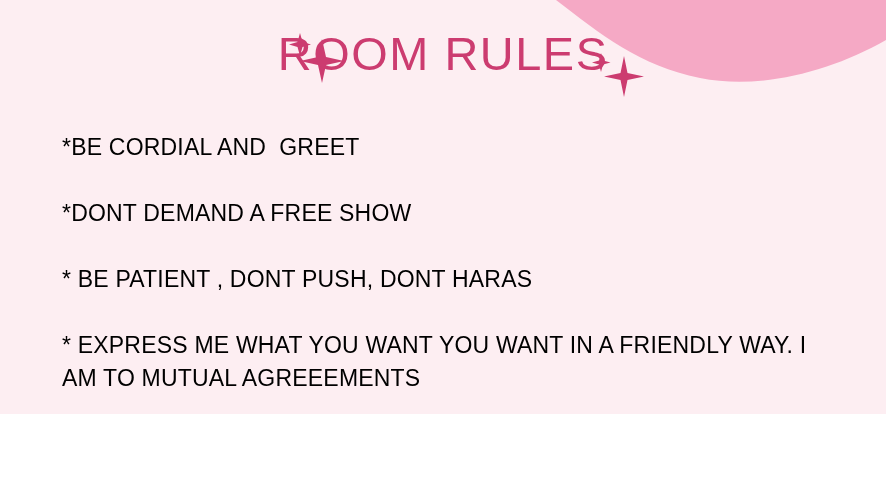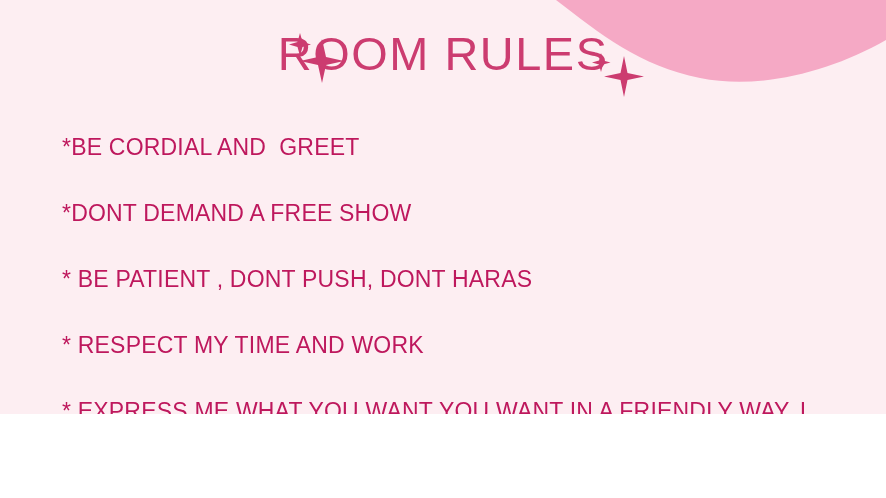--- a/index.html
+++ b/index.html
@@ -68,21 +68,21 @@
 
   
   .rules {
     position: absolute;
     left: 62px;
     top: 131px;
     width: 790px;
   }
 
   .rule-line {
-    color: #be185d;
+    color: #000000;
     font-family: "Liberation Sans", sans-serif;
     font-size: 23px;
     font-weight: 400;
     letter-spacing: 0.2px;
     line-height: 33px;
     margin: 0 0 33px 0;
     white-space: pre-wrap;
   }
   .rule-line:last-child {
     margin-bottom: 0;
@@ -115,17 +115,16 @@
       <path fill="#CC3C70" d="M32,6 L35.5,23 L52,26.5 L35.5,30 L32,47 L28.5,30 L12,26.5 L28.5,23 Z"></path>
       <path fill="#CC3C70" d="M9,3 L11,10.5 L18.5,12.5 L11,14.5 L9,22 L7,14.5 L0,12.5 L7,10.5 Z"></path>
     </svg>
 
   </div>
 
   <div class="rules">
     <p class="rule-line">*BE CORDIAL AND  GREET</p>
     <p class="rule-line">*DONT DEMAND A FREE SHOW</p>
     <p class="rule-line">* BE PATIENT , DONT PUSH, DONT HARAS</p>
-    <p class="rule-line">* RESPECT MY TIME AND WORK</p>
     <p class="rule-line rule-wrap">* EXPRESS ME WHAT YOU WANT YOU WANT IN A FRIENDLY WAY. I AM TO MUTUAL AGREEEMENTS</p>
   </div>
 
 </div>
 
 </body></html>

